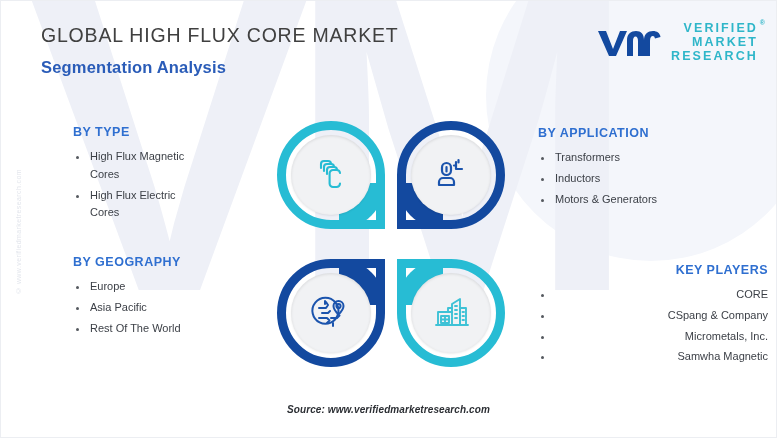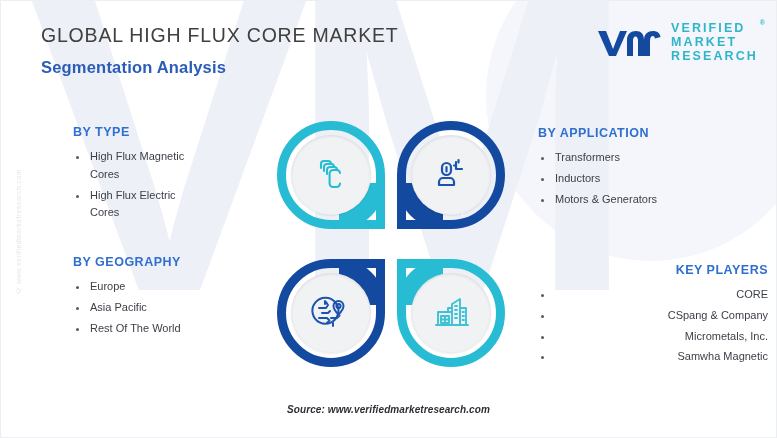--- a/index.html
+++ b/index.html
@@ -95,20 +95,21 @@
     display: flex;
     align-items: center;
     gap: 9px;
   }
   .logo-mark { display: block; }
   .logo-words {
     display: flex;
     flex-direction: column;
     line-height: 1.13;
     position: relative;
+    align-items: flex-end;
   }
   .logo-words span {
     font-size: 12.5px;
     font-weight: 700;
     letter-spacing: 2.1px;
     color: #2fb6c9;
     white-space: nowrap;
   }
   .logo-reg {
     position: absolute;

